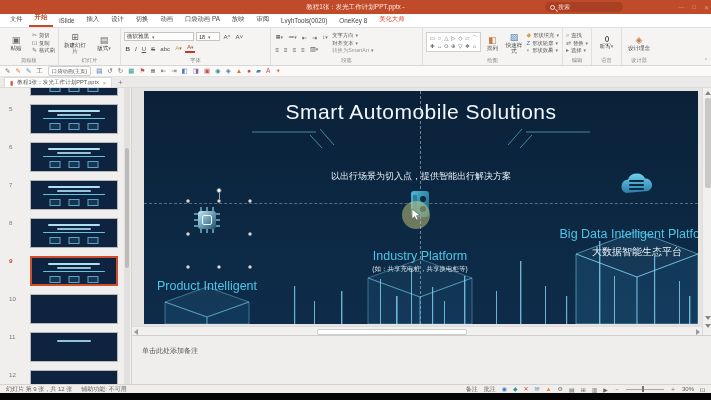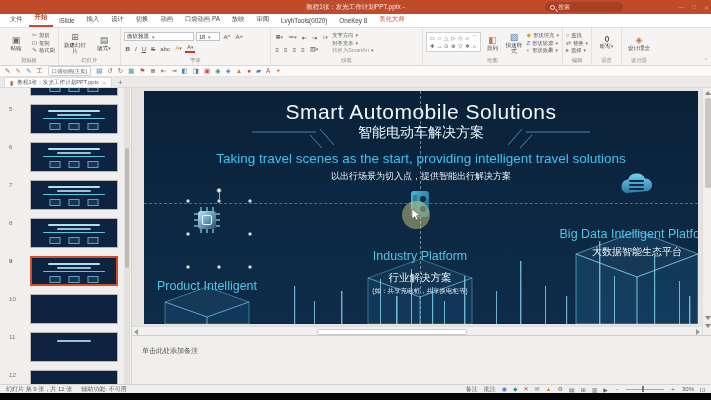--- a/index.html
+++ b/index.html
@@ -490,22 +490,20 @@
             <rect x="422" y="205" width="1.2" height="28"></rect>
               <rect x="455" y="150" width="1.4" height="83"></rect>
             <rect x="470" y="185" width="1" height="48"></rect>
               <rect x="510" y="165" width="1.2" height="68"></rect>
             <rect x="535" y="190" width="1" height="43"></rect>
               <rect x="545" y="205" width="1.4" height="28"></rect>
           </g>
         </svg>
 
         <div class="s-title">Smart Automobile Solutions</div>
-        <div class="s-sub">智能电动车解决方案</div>
-        <div class="s-tag-en">Taking travel scenes as the start, providing intelligent travel solutions</div>
         <div class="s-tag-cn">以出行场景为切入点，提供智能出行解决方案</div>
 
         <div class="col c1">
           <div class="icon-slot">
             <svg width="34" height="34" style="position:absolute;left:46px;top:2px;">
               <defs>
                   <linearGradient id="chipg" x1="0" y1="0" x2="1" y2="1">
                 <stop offset="0" stop-color="#bfe9f7"></stop>
                     <stop offset="1" stop-color="#1c4f6e"></stop>
                   </linearGradient>
@@ -553,21 +551,20 @@
                     <stop offset="1" stop-color="#1b5c78"></stop>
                   </linearGradient>
                 </defs>
               <rect x="4" y="2" width="18" height="26" rx="3" fill="url(#stng)"></rect>
               <circle cx="16" cy="10" r="3" fill="#0c2a44"></circle>
                 <circle cx="16" cy="20" r="3" fill="#0c2a44"></circle>
               <rect x="6" y="6" width="4" height="18" rx="1" fill="#2c7d9c"></rect>
             </svg>
           </div>
           <div class="en">Industry Platform</div>
-          <div class="cn">行业解决方案</div>
           <div class="note">(如：共享充电桩，共享换电柜等)</div>
         </div>
 
         <div class="cursor-hl">
           <svg width="10" height="13">
             <path d="M1,1 L1,11 L3.6,8.6 L5.4,12 L7.2,11 L5.4,7.8 L9,7.4 Z" fill="#fff" stroke="#555" stroke-width="0.6"></path>
           </svg>
         </div>
 
         <div class="col c3">

